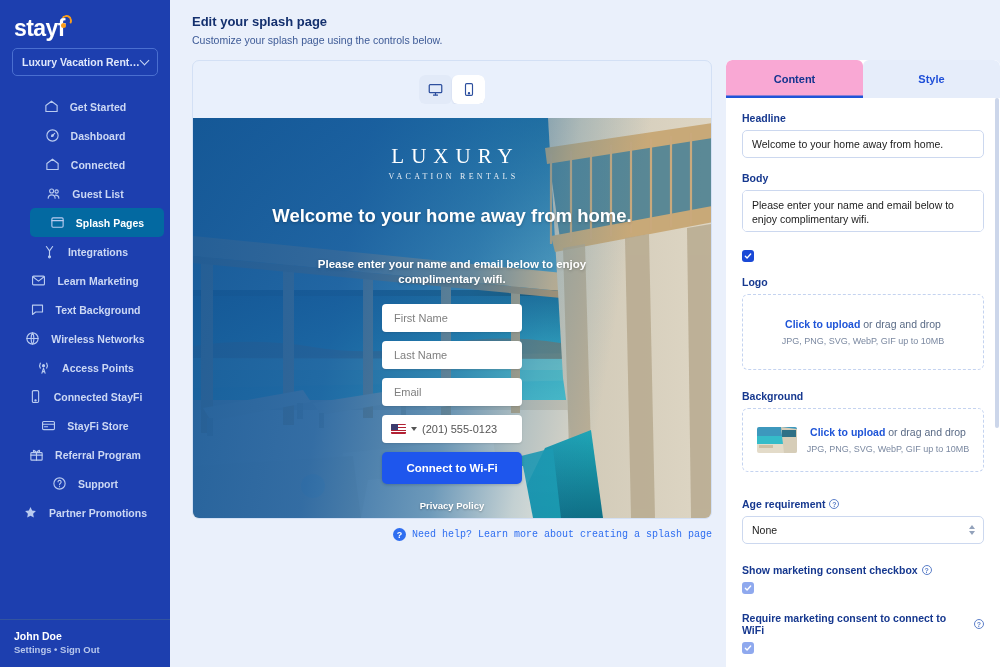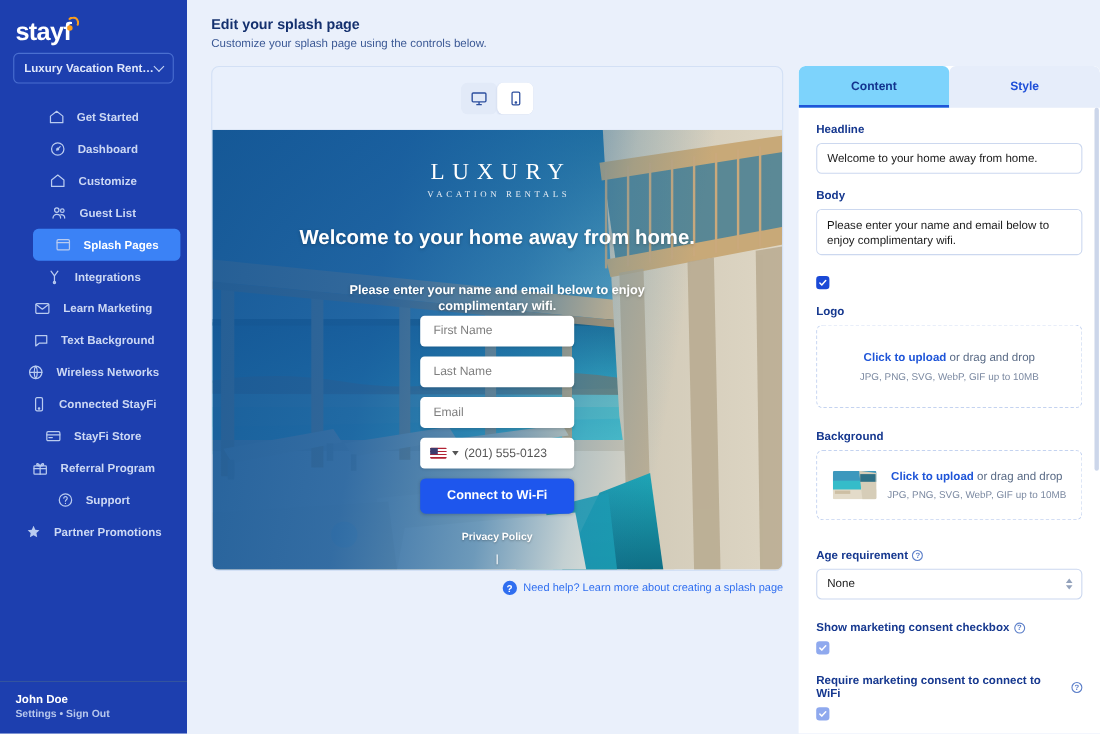--- a/index.html
+++ b/index.html
@@ -60,21 +60,21 @@
   .nav { flex: 1; padding-top: 2px; }
   .nav-item {
     display: flex; align-items: center; gap: 11px;
     height: 29px; padding: 0 14px; margin: 0 6px;
     border-radius: 5px; cursor: pointer; justify-content: center;
   }
   .nav-item .nav-label {
     font-size: 10.5px; color: #ccd8f4; font-weight: bold;
     white-space: nowrap;
   }
-  .nav-item.active { background: #3b82f6; margin-left: 30px; }
+  .nav-item.active { background: #0369a1; margin-left: 30px; }
   .nav-item.active .nav-label { color: #ffffff; }
   .nav-item .ic { width: 15px; height: 15px; flex-shrink: 0;
     display: flex; align-items: center; justify-content: center; }
   .nav-item .ic svg { display: block; }
 
   .user-block {
     border-top: 1px solid #33549f;
     padding: 10px 14px 12px 14px;
   }
   .user-name { font-size: 10.5px; color: #fff; font-weight: bold; margin-bottom: 2px; }
@@ -140,21 +140,21 @@
   }
   .headline {
     font-size: 18.5px; font-weight: bold; color: #fff;
     margin-top: 24px; text-shadow: 0 1px 3px rgba(0,0,0,.25);
   }
   .bodytext {
     font-size: 11.5px; font-weight: bold; color: #fff; text-align: center;
     margin-top: 30px; line-height: 15px; width: 300px;
     text-shadow: 0 1px 3px rgba(0,0,0,.25);
   }
-  .form { width: 140px; text-align: right; }
+  .form { margin-top: 17px; width: 140px; text-align: right; }
   .fld {
     height: 28px; background: #fff; border-radius: 4px;
     display: flex; align-items: center; padding: 0 12px;
     font-size: 11px; color: #7f7f7f; margin-bottom: 9px;
     box-shadow: 0 1px 2px rgba(0,0,0,.1);
   }
   .fld.phone { color: #555; gap: 5px; padding-left: 9px; }
   .flag {
     width: 15px; height: 10px; border-radius: 1px; flex-shrink: 0;
     background:
@@ -189,39 +189,39 @@
 
   .help-row {
     display: flex; align-items: center; justify-content: flex-end;
     gap: 6px; margin-top: 9px; padding-right: 0;
   }
   .help-q {
     width: 13px; height: 13px; border-radius: 50%; background: #2f6ef0;
     color: #fff; font-size: 9px; font-weight: bold;
     display: flex; align-items: center; justify-content: center;
   }
-  .help-text { font-size: 10px; color: #2f6ef0; cursor: pointer; }
+  .help-text { font-size: 10px; color: #2f6ef0; cursor: pointer; font-family: Liberation Mono, monospace; }
 
   
   .side-panel {
     width: 274px; flex-shrink: 0;
     background: #ffffff;
     border-radius: 6px 6px 0 0;
     height: 607px;
     overflow: hidden;
     position: relative;
   }
   .tabs { display: flex; height: 38px; }
   .tab {
     flex: 1; display: flex; align-items: center; justify-content: center;
     font-size: 11px; color: #1f4fd8; font-weight: bold; cursor: pointer;
     background: #e6edfa; border-radius: 6px 6px 0 0;
   }
   .tab.active {
-    background: #7dd3fc; color: #13348f;
+    background: #f9a8d4; color: #13348f;
     box-shadow: inset 0 -2.5px 0 #1f55d8;
   }
   .panel-body { padding: 14px 16px 20px 16px; }
   .fgroup { margin-bottom: 14px; }
   .flabel {
     font-size: 10.5px; color: #16388f; font-weight: bold; margin-bottom: 6px;
     display: flex; align-items: center; gap: 4px;
   }
   .qmark {
     width: 10px; height: 10px; border-radius: 50%;
@@ -313,21 +313,21 @@
             </svg>
           </span>
           <span class="nav-label">Dashboard</span>
         </div>
         <div class="nav-item">
           <span class="ic">
             <svg width="15" height="15" viewBox="0 0 24 24" fill="none" stroke="#b9cbf0" stroke-width="1.8" stroke-linecap="round" stroke-linejoin="round">
               <path d="M3 10.5 L12 3.5 L21 10.5 V20 H3 Z"></path>
             </svg>
           </span>
-          <span class="nav-label">Customize</span>
+          <span class="nav-label">Connected</span>
         </div>
         <div class="nav-item">
           <span class="ic">
             <svg width="15" height="15" viewBox="0 0 24 24" fill="none" stroke="#b9cbf0" stroke-width="1.8" stroke-linecap="round" stroke-linejoin="round">
               <circle cx="9" cy="8" r="3.2"></circle>
               <path d="M3.5 19.5c0-3.2 2.5-5.3 5.5-5.3s5.5 2.1 5.5 5.3"></path>
               <circle cx="17" cy="8.8" r="2.6"></circle>
               <path d="M15 14.6c3 0 5.5 1.9 5.5 4.9"></path>
             </svg>
           </span>
@@ -371,20 +371,32 @@
         </div>
         <div class="nav-item">
           <span class="ic">
             <svg width="15" height="15" viewBox="0 0 24 24" fill="none" stroke="#b9cbf0" stroke-width="1.8" stroke-linecap="round" stroke-linejoin="round">
               <circle cx="12" cy="12" r="9"></circle>
               <path d="M3 12h18"></path>
               <path d="M12 3c3 3.5 3 14 0 18c-3-4-3-14.5 0-18z"></path>
             </svg>
           </span>
           <span class="nav-label">Wireless Networks</span>
+        </div>
+        <div class="nav-item">
+          <span class="ic">
+            <svg width="15" height="15" viewBox="0 0 24 24" fill="none" stroke="#b9cbf0" stroke-width="1.8" stroke-linecap="round" stroke-linejoin="round">
+              <path d="M7 5a8 8 0 000 8"></path>
+              <path d="M17 5a8 8 0 010 8"></path>
+              <circle cx="12" cy="9" r="1.6" fill="#b9cbf0"></circle>
+              <path d="M9.5 21 L12 13 L14.5 21"></path>
+              <path d="M10.4 18.5h3.2"></path>
+            </svg>
+          </span>
+          <span class="nav-label">Access Points</span>
         </div>
         <div class="nav-item">
           <span class="ic">
             <svg width="15" height="15" viewBox="0 0 24 24" fill="none" stroke="#b9cbf0" stroke-width="1.8" stroke-linecap="round" stroke-linejoin="round">
               <rect x="7" y="2.5" width="10" height="19" rx="2"></rect>
               <circle cx="12" cy="18.2" r="1" fill="#b9cbf0"></circle>
             </svg>
           </span>
           <span class="nav-label">Connected StayFi</span>
         </div>

